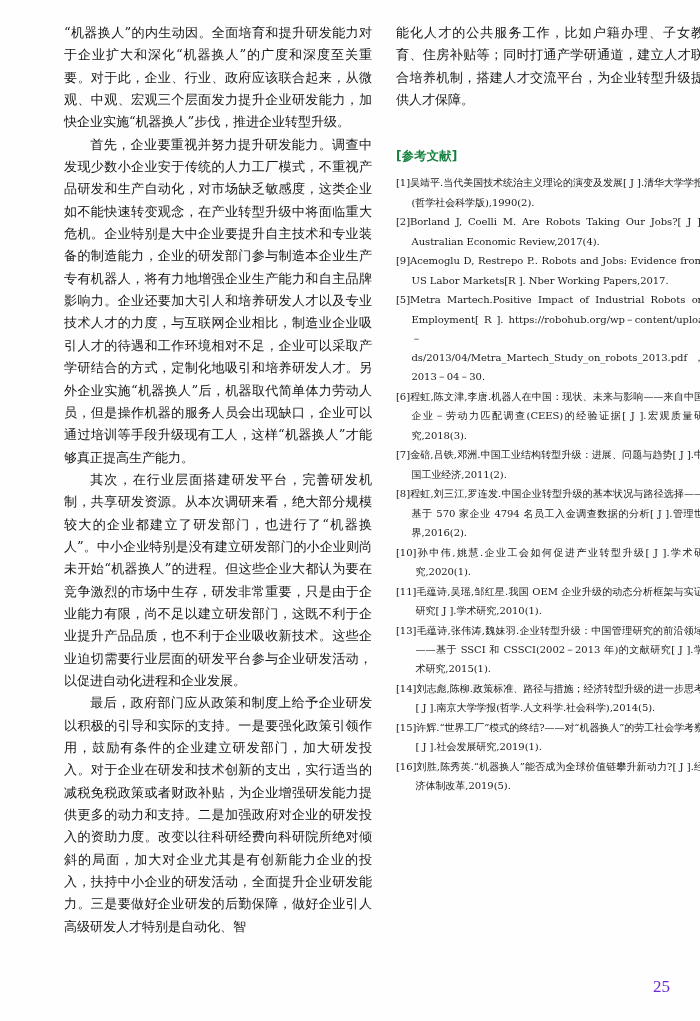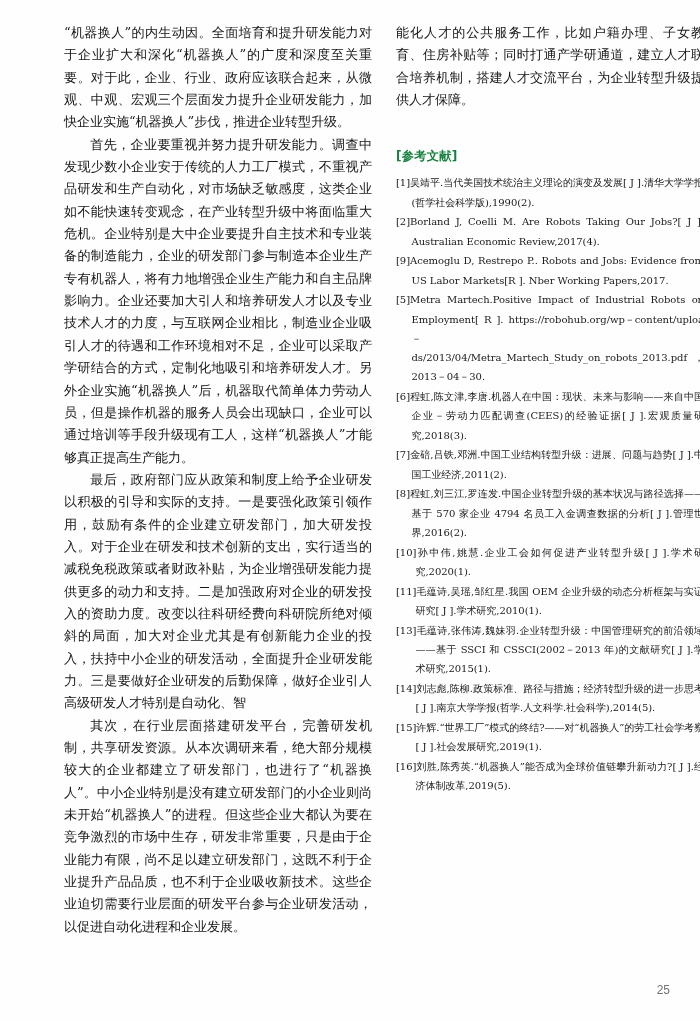--- a/index.html
+++ b/index.html
@@ -90,37 +90,37 @@
   .ref-item.wide-ind {
     padding-left: 1.95em;
     text-indent: -1.95em;
   }
 
   
   .page-number {
     position: absolute;
     right: 30px;
     bottom: 24px;
-    font-family: Liberation Sans, sans-serif;
-    font-size: 12px;
-    color: #737373;
+    font-family: Liberation Serif, serif;
+    font-size: 17px;
+    color: #6d28d9;
   }
 </style>
 </head>
 <body>
 
 <div class="page">
 
   <div class="columns">
 
     <div class="col col-left">
       <p class="body-p">“机器换人”的内生动因。全面培育和提升研发能力对于企业扩大和深化“机器换人”的广度和深度至关重要。对于此，企业、行业、政府应该联合起来，从微观、中观、宏观三个层面发力提升企业研发能力，加快企业实施“机器换人”步伐，推进企业转型升级。</p>
       <p class="body-p indent">首先，企业要重视并努力提升研发能力。调查中发现少数小企业安于传统的人力工厂模式，不重视产品研发和生产自动化，对市场缺乏敏感度，这类企业如不能快速转变观念，在产业转型升级中将面临重大危机。企业特别是大中企业要提升自主技术和专业装备的制造能力，企业的研发部门参与制造本企业生产专有机器人，将有力地增强企业生产能力和自主品牌影响力。企业还要加大引人和培养研发人才以及专业技术人才的力度，与互联网企业相比，制造业企业吸引人才的待遇和工作环境相对不足，企业可以采取产学研结合的方式，定制化地吸引和培养研发人才。另外企业实施“机器换人”后，机器取代简单体力劳动人员，但是操作机器的服务人员会出现缺口，企业可以通过培训等手段升级现有工人，这样“机器换人”才能够真正提高生产能力。</p>
+      <p class="body-p indent">其次，在行业层面搭建研发平台，完善研发机制，共享研发资源。从本次调研来看，绝大部分规模较大的企业都建立了研发部门，也进行了“机器换人”。中小企业特别是没有建立研发部门的小企业则尚未开始“机器换人”的进程。但这些企业大都认为要在竞争激烈的市场中生存，研发非常重要，只是由于企业能力有限，尚不足以建立研发部门，这既不利于企业提升产品品质，也不利于企业吸收新技术。这些企业迫切需要行业层面的研发平台参与企业研发活动，以促进自动化进程和企业发展。</p>
       <p class="body-p indent">最后，政府部门应从政策和制度上给予企业研发以积极的引导和实际的支持。一是要强化政策引领作用，鼓励有条件的企业建立研发部门，加大研发投入。对于企业在研发和技术创新的支出，实行适当的减税免税政策或者财政补贴，为企业增强研发能力提供更多的动力和支持。二是加强政府对企业的研发投入的资助力度。改变以往科研经费向科研院所绝对倾斜的局面，加大对企业尤其是有创新能力企业的投入，扶持中小企业的研发活动，全面提升企业研发能力。三是要做好企业研发的后勤保障，做好企业引人高级研发人才特别是自动化、智</p>
-      <p class="body-p indent">其次，在行业层面搭建研发平台，完善研发机制，共享研发资源。从本次调研来看，绝大部分规模较大的企业都建立了研发部门，也进行了“机器换人”。中小企业特别是没有建立研发部门的小企业则尚未开始“机器换人”的进程。但这些企业大都认为要在竞争激烈的市场中生存，研发非常重要，只是由于企业能力有限，尚不足以建立研发部门，这既不利于企业提升产品品质，也不利于企业吸收新技术。这些企业迫切需要行业层面的研发平台参与企业研发活动，以促进自动化进程和企业发展。</p>
     </div>
 
     <div class="col col-right">
       <p class="body-p">能化人才的公共服务工作，比如户籍办理、子女教育、住房补贴等；同时打通产学研通道，建立人才联合培养机制，搭建人才交流平台，为企业转型升级提供人才保障。</p>
 
       <div class="ref-head-wrap">
         <div class="ref-head">[参考文献]</div>
       </div>
 
       <ul class="ref-list">

